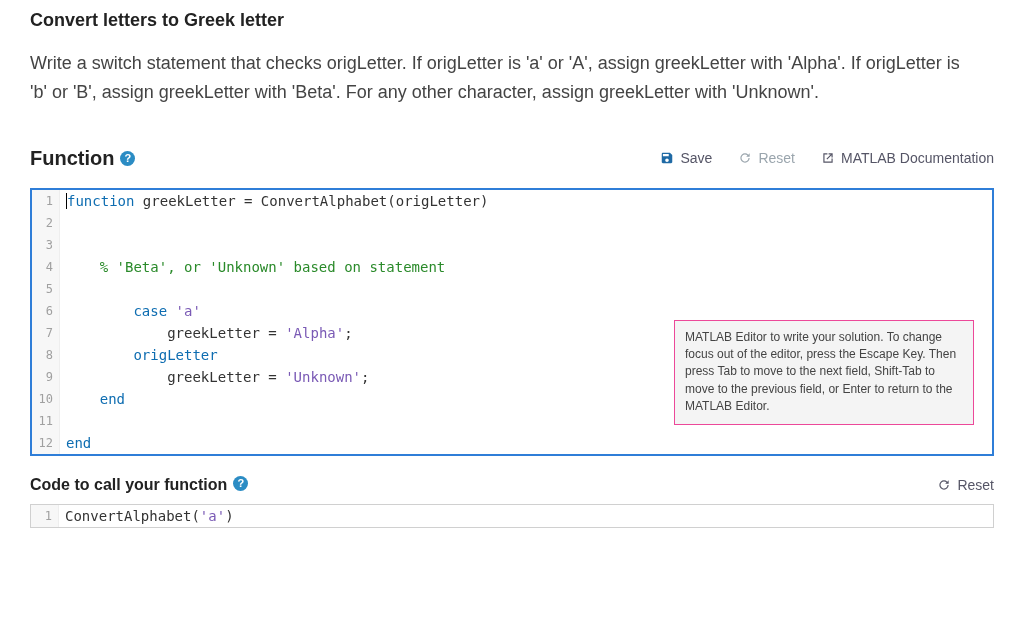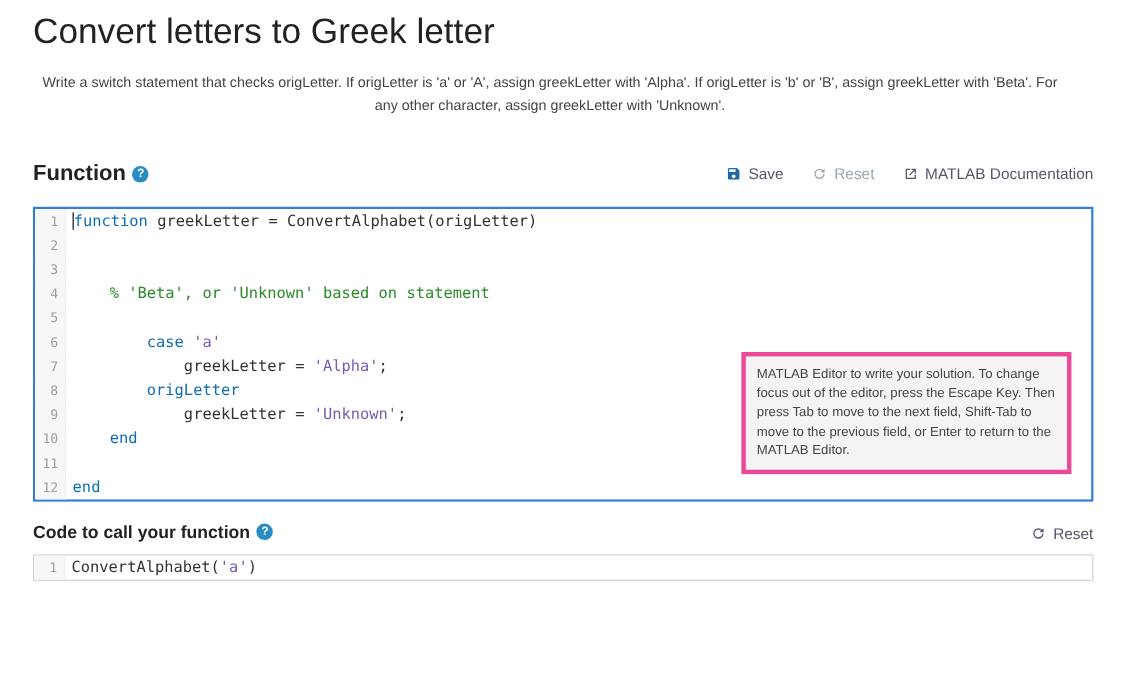--- a/index.html
+++ b/index.html
@@ -5,32 +5,31 @@
   * { box-sizing: border-box; }
   body {
     margin: 0;
     padding: 0 30px 20px 30px;
     font-family: -apple-system, BlinkMacSystemFont, "Helvetica Neue", Helvetica, Arial, sans-serif;
     color: #333;
     background: #fff;
     width: 1024px;
   }
   h1.page-title {
-    font-size: 32px;
-    font-weight: 400;
+    font-size: 18px;
+    font-weight: 700;
     margin: 10px 0 18px 0;
     color: #222;
   }
   .description {
-    font-size: 13px;
+    font-size: 18px;
     line-height: 1.6;
     color: #444;
     margin-bottom: 40px;
     max-width: 940px;
-    text-align: center;
   }
   .section-head {
     display: flex;
     align-items: center;
     justify-content: space-between;
     margin-bottom: 18px;
   }
   .section-label {
     display: flex;
     align-items: center;
@@ -106,21 +105,21 @@
   .tk-id   { color:#333; }
   .cursor-mark {
     border-left:1px solid #000;
   }
   .tooltip-box {
     position:absolute;
     right:18px;
     top:130px;
     width:300px;
     background:#f4f4f4;
-    border:4px solid #ec4899;
+    border:1px solid #ec4899;
     padding:8px 10px;
     font-family: -apple-system, Helvetica, Arial, sans-serif;
     font-size:12px;
     line-height:1.45;
     color:#444;
   }
   .subsection {
     display:flex;
     align-items:center;
     justify-content:space-between;

